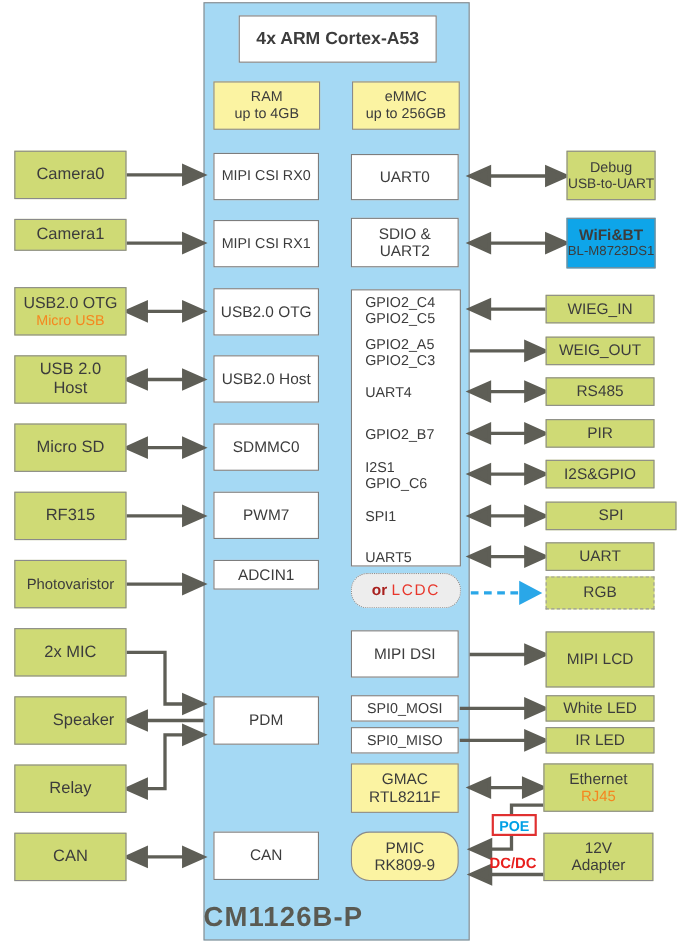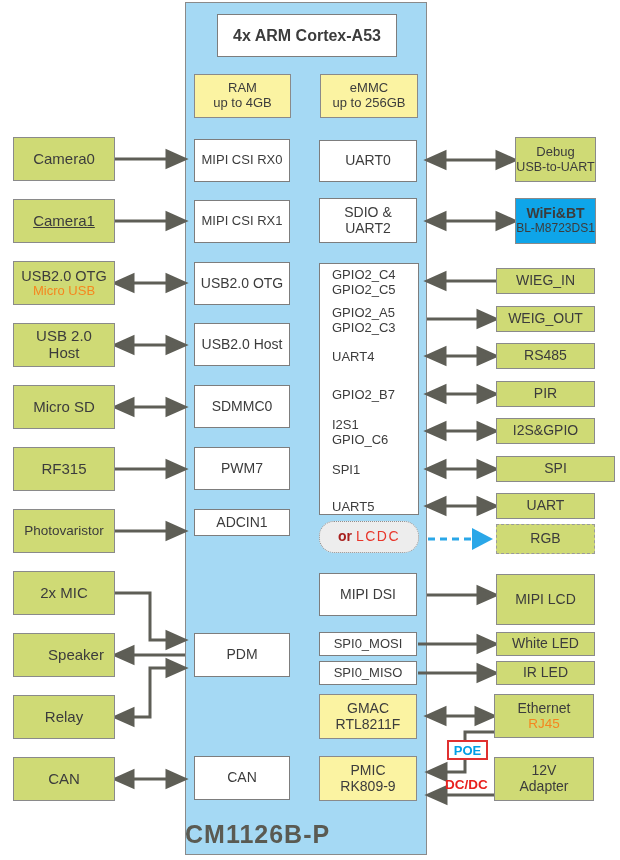--- a/index.html
+++ b/index.html
@@ -212,29 +212,29 @@
     <div class="box white fs13" style="left:319px;top:632px;width:98px;height:24px;">
         <span>SPI0_MOSI</span>
       </div>
     <div class="box white fs13" style="left:319px;top:661px;width:98px;height:24px;">
         <span>SPI0_MISO</span>
       </div>
     <div class="box yellow fs14" style="left:319px;top:694px;width:98px;height:45px;">
       <span>GMAC</span>
       <span>RTL8211F</span>
     </div>
-    <div class="box yellow fs14" style="left:319px;top:756px;width:98px;height:45px;">
+    <div class="box yellow fs14" style="left:319px;top:756px;width:98px;height:45px;border-radius:17px;">
       <span>PMIC</span>
       <span>RK809-9</span>
     </div>
 
     <div class="box green fs15" style="left:13px;top:137px;width:102px;height:44px;">
         <span>Camera0</span>
       </div>
-    <div class="box green fs15" style="left:13px;top:199px;width:102px;height:44px;text-decoration:underline;">
+    <div class="box green fs15" style="left:13px;top:199px;width:102px;height:29px;">
         <span>Camera1</span>
       </div>
     <div class="box green" style="left:13px;top:261px;width:102px;height:44px;font-size:14.5px;">
       <span>USB2.0 OTG</span>
       <span class="orange fs13 sub-line">Micro USB</span>
     </div>
     <div class="box green fs15" style="left:13px;top:323px;width:102px;height:44px;">
       <span>USB 2.0</span>
       <span>Host</span>
     </div>

